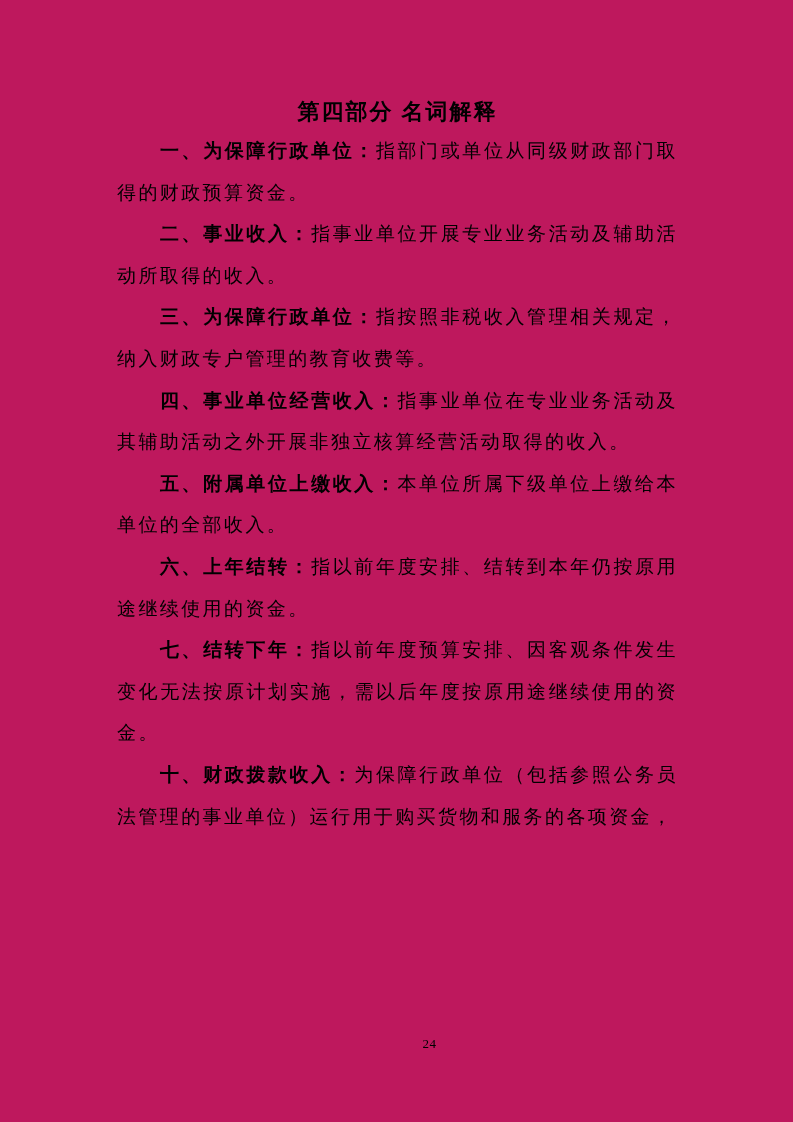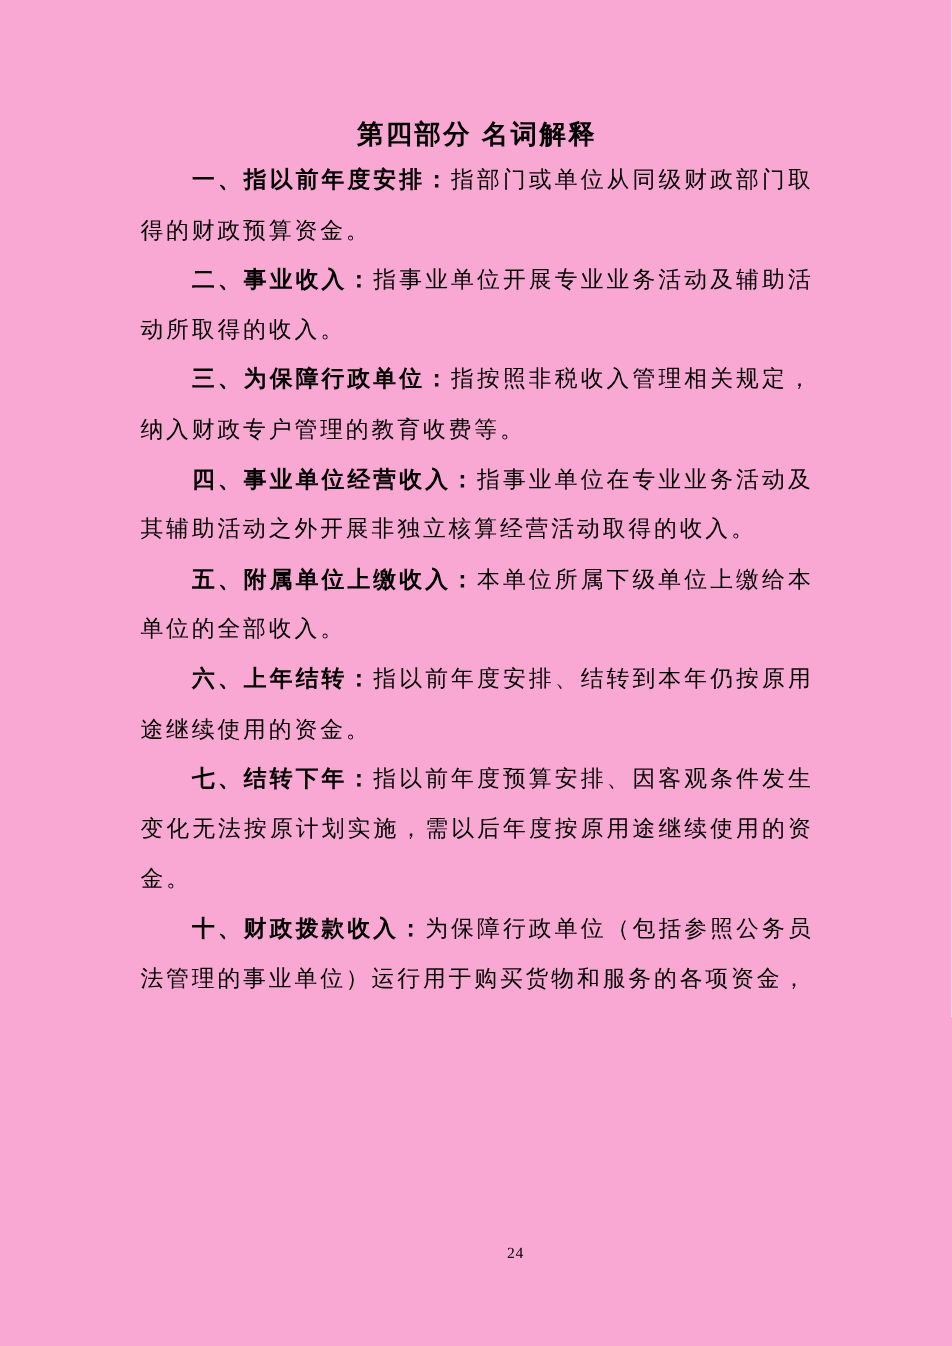--- a/index.html
+++ b/index.html
@@ -4,21 +4,21 @@
 <style>
   html, body {
     margin: 0;
     padding: 0;
     background: #ffffff;
   }
   .page {
     position: relative;
     width: 793px;
     height: 1122px;
-    background: #f9a8d4;
+    background: #be185d;
     overflow: hidden;
     color: #000000;
   }
   .content {
     position: absolute;
     left: 117px;
     top: 94px;
     width: 561px;
   }
   .doc-title {
@@ -60,21 +60,21 @@
   }
 </style>
 </head>
 <body>
 
 <div class="page">
   <div class="content">
 
     <h1 class="doc-title">第四部分 名词解释</h1>
 
-    <p class="term-para"><span class="term-label">一、指以前年度安排：</span><span>指部门或单位从同级财政部门取得的财政预算资金。</span></p>
+    <p class="term-para"><span class="term-label">一、为保障行政单位：</span><span>指部门或单位从同级财政部门取得的财政预算资金。</span></p>
 
     <p class="term-para"><span class="term-label">二、事业收入：</span><span>指事业单位开展专业业务活动及辅助活动所取得的收入。</span></p>
 
     <p class="term-para"><span class="term-label">三、为保障行政单位：</span><span>指按照非税收入管理相关规定，纳入财政专户管理的教育收费等。</span></p>
 
     <p class="term-para"><span class="term-label">四、事业单位经营收入：</span><span>指事业单位在专业业务活动及其辅助活动之外开展非独立核算经营活动取得的收入。</span></p>
 
     <p class="term-para"><span class="term-label">五、附属单位上缴收入：</span><span>本单位所属下级单位上缴给本单位的全部收入。</span></p>
 
     <p class="term-para"><span class="term-label">六、上年结转：</span><span>指以前年度安排、结转到本年仍按原用途继续使用的资金。</span></p>

